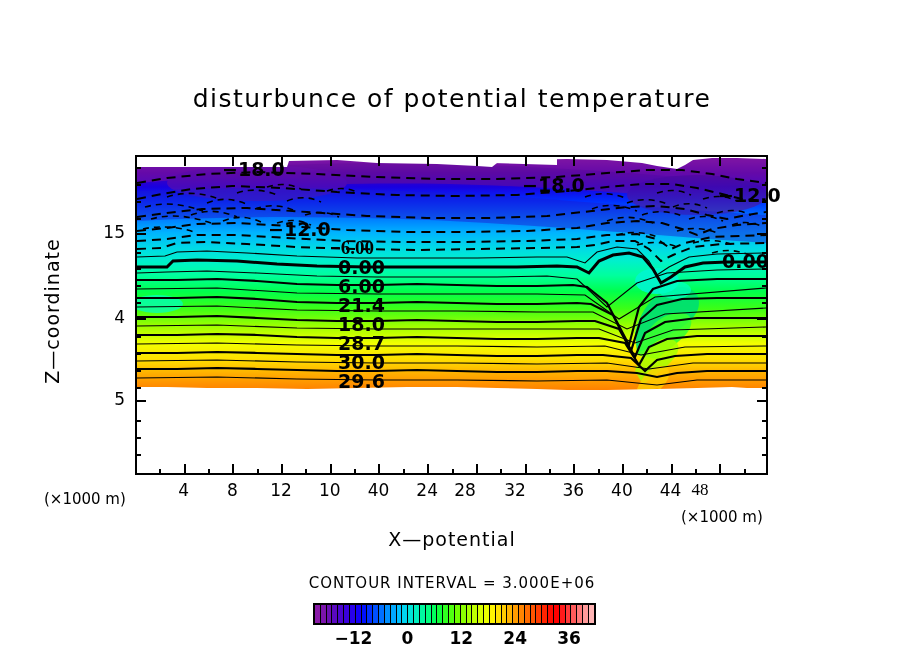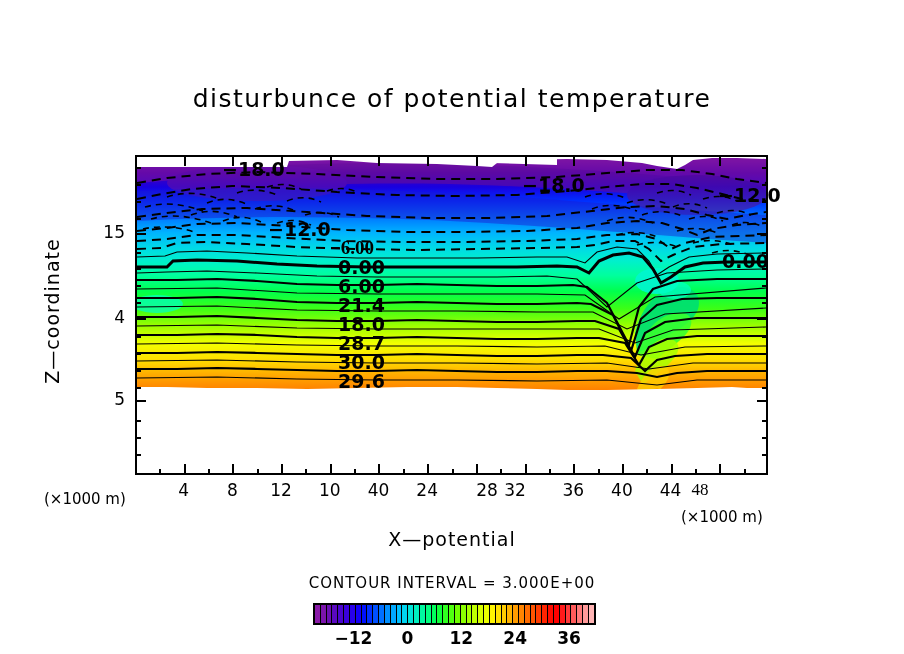--- a/index.html
+++ b/index.html
@@ -341,39 +341,39 @@
     <div class="tick tk-s" style="left: 135px; top: 454px; width: 6px;"></div>
     <div class="tick tk-s" style="left: 762px; top: 454px; width: 6px;"></div>
   </div>
 <div id="xlabels">
     <div class="xlab" style="left: 163.692px;">4</div>
     <div class="xlab" style="left: 212.385px;">8</div>
     <div class="xlab" style="left: 261.077px;">12</div>
     <div class="xlab" style="left: 309.769px;">10</div>
     <div class="xlab" style="left: 358.462px;">40</div>
     <div class="xlab" style="left: 407.154px;">24</div>
-    <div class="xlab" style="left: 467px;">28</div>
+    <div class="xlab" style="left: 445px;">28</div>
     <div class="xlab" style="left: 495px;">32</div>
     <div class="xlab" style="left: 553.231px;">36</div>
     <div class="xlab" style="left: 601.923px;">40</div>
     <div class="xlab" style="left: 650.615px;">44</div>
     <div class="xlab" style="left: 680px; font-family: Liberation Serif, serif;">48</div>
   </div>
 <div id="ylabels">
     <div class="ylab" style="left: 95px; top: 222px;">15</div>
     <div class="ylab" style="left: 95px; top: 307px;">4</div>
     <div class="ylab" style="left: 95px; top: 389px;">5</div>
   </div>
 
 <div class="txt" id="x-axis-title">X—potential</div>
 <div class="txt" id="y-axis-title">Z—coordinate</div>
 <div class="txt" id="unit-left">(×1000 m)</div>
 <div class="txt" id="unit-right">(×1000 m)</div>
 
-<div class="txt" id="cbar-caption">CONTOUR INTERVAL = 3.000E+00</div>
+<div class="txt" id="cbar-caption">CONTOUR INTERVAL = 3.000E+06</div>
 <div id="cbar">
     <div class="cell" style="background: rgb(138, 27, 168);"></div>
     <div class="cell" style="background: rgb(122, 20, 172);"></div>
     <div class="cell" style="background: rgb(106, 15, 180);"></div>
     <div class="cell" style="background: rgb(90, 9, 192);"></div>
     <div class="cell" style="background: rgb(74, 4, 207);"></div>
     <div class="cell" style="background: rgb(58, 0, 222);"></div>
     <div class="cell" style="background: rgb(40, 0, 236);"></div>
     <div class="cell" style="background: rgb(20, 0, 248);"></div>
     <div class="cell" style="background: rgb(0, 16, 255);"></div>

